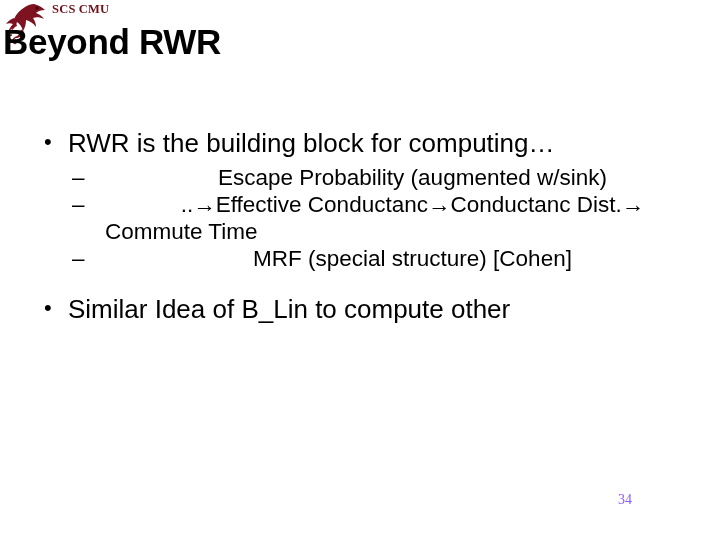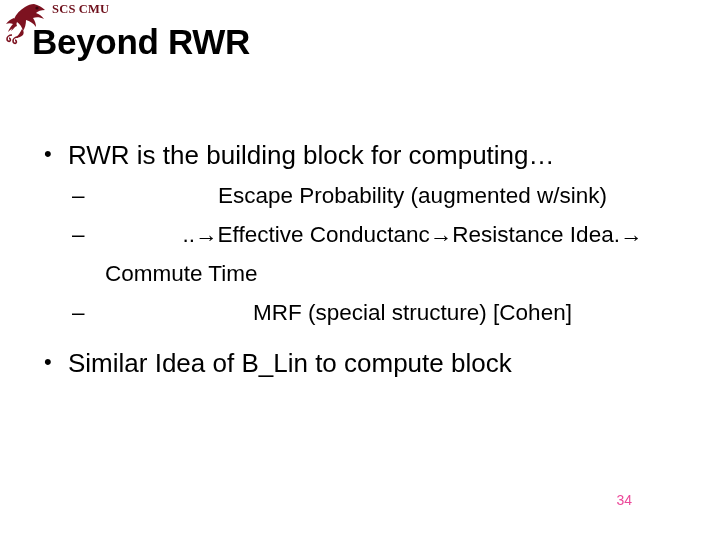--- a/index.html
+++ b/index.html
@@ -50,21 +50,21 @@
     font-weight: bold;
     font-size: 12.5px;
     letter-spacing: 0.2px;
     color: #6e0f1b;
     white-space: nowrap;
   }
 
   
   .slide-title {
     position: absolute;
-    left: 32px;
+    left: 3px;
     top: 24px;
     font-size: 35px;
     font-weight: bold;
     letter-spacing: -0.3px;
     line-height: 1.0;
     color: #000000;
     white-space: nowrap;
   }
 
   
@@ -113,24 +113,25 @@
   .group-sub { margin-top: 6px; }
 
   .gap-before-b2 { margin-top: 22px; }
 
   
   .page-number {
     position: absolute;
     right: 28px;
     bottom: 32px;
     font-size: 14px;
-    color: #ec4899;
+    color: #8b5cf6;
+    font-family: Liberation Serif, serif;
   }
 
-  .nowrap { white-space: nowrap; margin-top: 12px; }
+  .nowrap { white-space: nowrap; }
 </style>
 </head>
 <body>
 
 <div class="slide">
 
   <div class="logo-block">
     <span class="logo-mark">
       <svg width="46" height="44" viewBox="0 0 46 44" xmlns="http://www.w3.org/2000/svg">
         <g fill="#7d1220">
@@ -165,33 +166,33 @@
 
     <div class="group-sub">
 
       <div class="lvl2">
         <span class="marker">–</span>
         <span class="txt nowrap">Escape Probability (augmented w/sink)</span>
       </div>
 
       <div class="lvl2">
         <span class="marker">–</span>
-        <span class="txt nowrap">..→Effective Conductanc→Resistance Idea.→</span>
+        <span class="txt nowrap">..→Effective Conductanc→Conductanc Dist.→</span>
         <span class="cont nowrap">Commute Time</span>
       </div>
 
       <div class="lvl2">
         <span class="marker">–</span>
         <span class="txt nowrap">MRF (special structure) [Cohen]</span>
       </div>
 
     </div>
 
     <div class="lvl1 gap-before-b2">
       <span class="marker">•</span>
-      <span class="txt nowrap">Similar Idea of B_Lin to compute block</span>
+      <span class="txt nowrap">Similar Idea of B_Lin to compute other</span>
     </div>
 
   </div>
 
   <div class="page-number">34</div>
 
 </div>
 
 </body></html>

